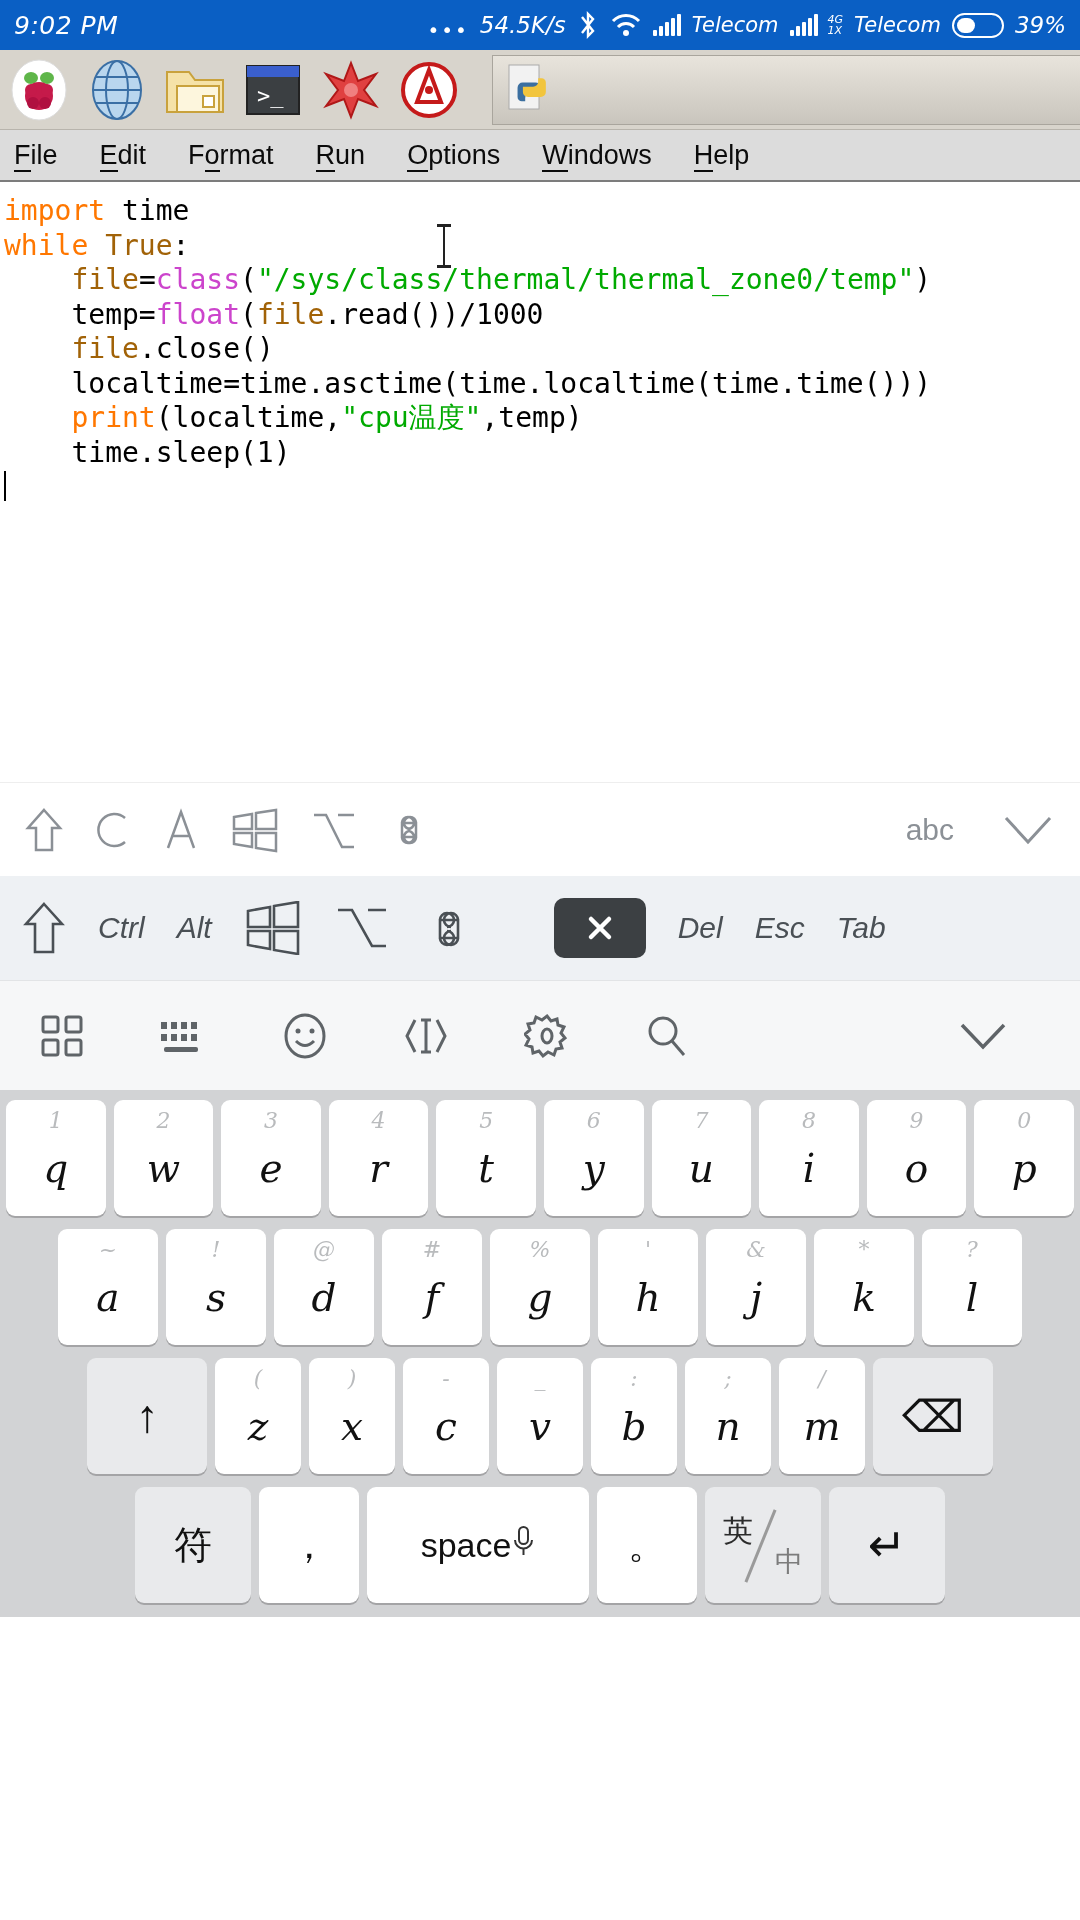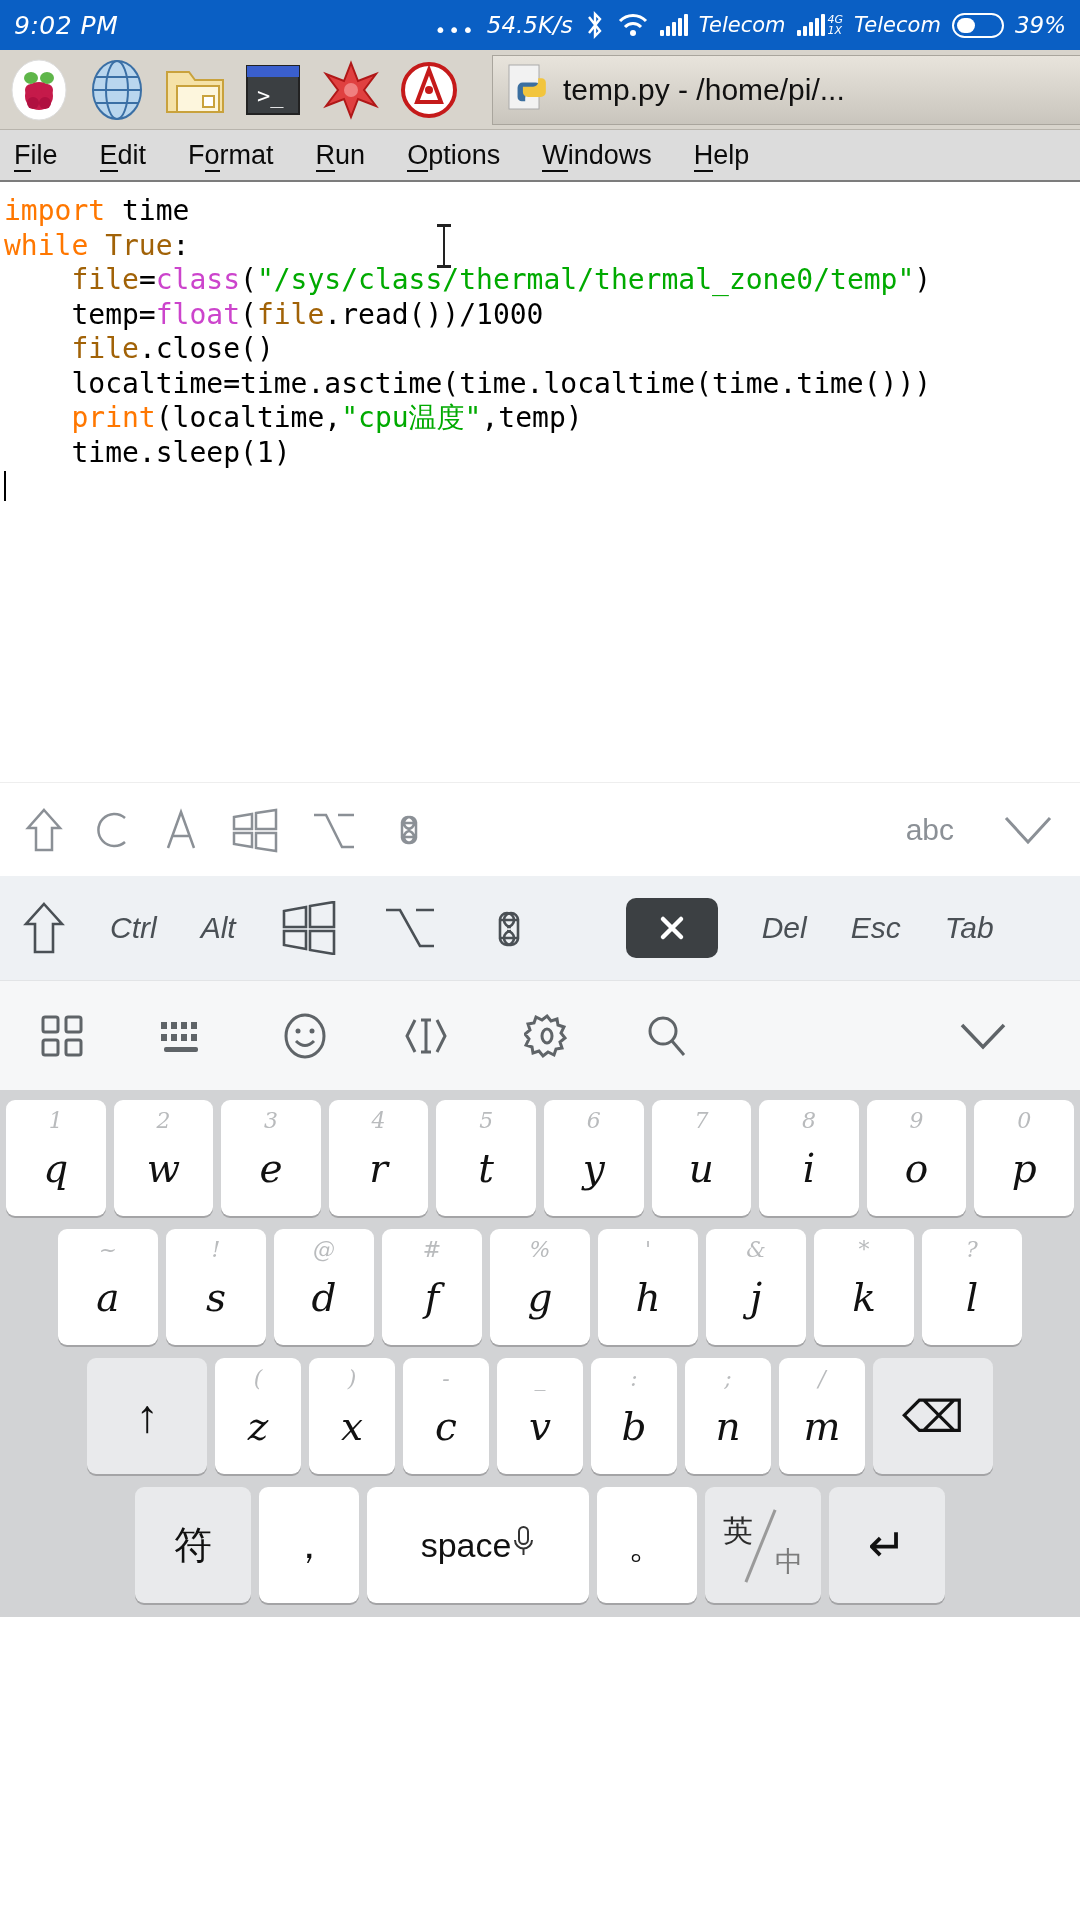--- a/index.html
+++ b/index.html
@@ -23,21 +23,21 @@
   .sb-dots { letter-spacing: 2px; font-size: 20px; line-height: 1; position: relative; top: 5px;}
   .sb-speed { font-size: 23px; font-style: italic; }
   .sb-label { font-size: 21px; font-style: italic; }
   .sb-pct { font-size: 23px; font-style: italic; }
   .ico { display: inline-flex; align-items: center; }
   .bars { display: flex; align-items: flex-end; gap: 2px; height: 22px; }
   .bars i { display:block; width: 4px; background: #fff; border-radius:1px; }
   .bars i:nth-child(1){height:6px}.bars i:nth-child(2){height:10px}
   .bars i:nth-child(3){height:14px}.bars i:nth-child(4){height:18px}
   .bars i:nth-child(5){height:22px}
-  .net4g { display:flex; align-items:center; gap:3px; }
+  .net4g { display:flex; align-items:center; gap:10px; }
   .net4g .txt { display:flex; flex-direction:column; font-size:11px; line-height:11px; font-style:italic;}
   .batt { width: 52px; height: 25px; border: 2px solid #fff; border-radius: 13px; position: relative; }
   .batt::after { content:""; position:absolute; left:3px; top:3px; bottom:3px; width:18px;
     background:#fff; border-radius:9px; }
 
   
   .taskbar {
     height: 80px; background: #d8d4cc;
     display: flex; align-items: center; position: relative;
     border-bottom: 1px solid #b8b4ac;
@@ -102,21 +102,21 @@
     height: 94px; background: #ffffff; display: flex; align-items: center;
     padding: 12px 24px; gap: 30px; border-top: 1px solid #eee;
   }
   .ss-icon { color: #8b9096; display: flex; align-items: center; }
   .ss-right { margin-left: auto; display: flex; align-items: center; gap: 46px; }
   .ss-abc { font-size: 30px; color: #8b9096; }
 
   
   .mod-row {
     height: 104px; background: #eef1f4; display: flex; align-items: center;
-    padding: 0 22px; gap: 44px; overflow: hidden;
+    padding: 0 22px; gap: 32px; overflow: hidden;
   }
   .mod-key { color: #4a5055; font-size: 30px; font-style: italic;
     display:flex; align-items:center; justify-content:center; min-width: 30px; }
   .bksp-key {
     width: 92px; height: 60px; background: #3c4043; border-radius: 10px;
     display: flex; align-items: center; justify-content: center; color: #fff;
     font-size: 32px; margin-left: 46px;
   }
 
   
@@ -263,21 +263,20 @@
       </svg>
     </div>
     <div class="tb-win">
       <span>
         <svg width="46" height="48" viewBox="0 0 46 48">
           <rect x="2" y="2" width="30" height="44" fill="#f2f2f2" stroke="#aaa"></rect>
           <path d="M14 16 h10 a6 6 0 0 1 6 6 v6 h-12 a6 6 0 0 0-6 6 v4 h-4 a5 5 0 0 1-5-5 v-11 a6 6 0 0 1 6-6 z" fill="#3b6fa0" transform="translate(8,6) scale(.85)"></path>
           <path d="M30 40 h-10 a6 6 0 0 1-6-6 v-6 h12 a6 6 0 0 0 6-6 v-4 h4 a5 5 0 0 1 5 5 v11 a6 6 0 0 1-6 6 z" fill="#f2c53d" transform="translate(4,0) scale(.85)"></path>
         </svg>
       </span>
-      <span>temp.py - /home/pi/...</span>
     </div>
   </div>
 
 
   <div class="menubar">
     <div class="menu-item"><u>F</u>ile</div>
     <div class="menu-item"><u>E</u>dit</div>
     <div class="menu-item">F<u>o</u>rmat</div>
     <div class="menu-item"><u>R</u>un</div>
     <div class="menu-item"><u>O</u>ptions</div>

